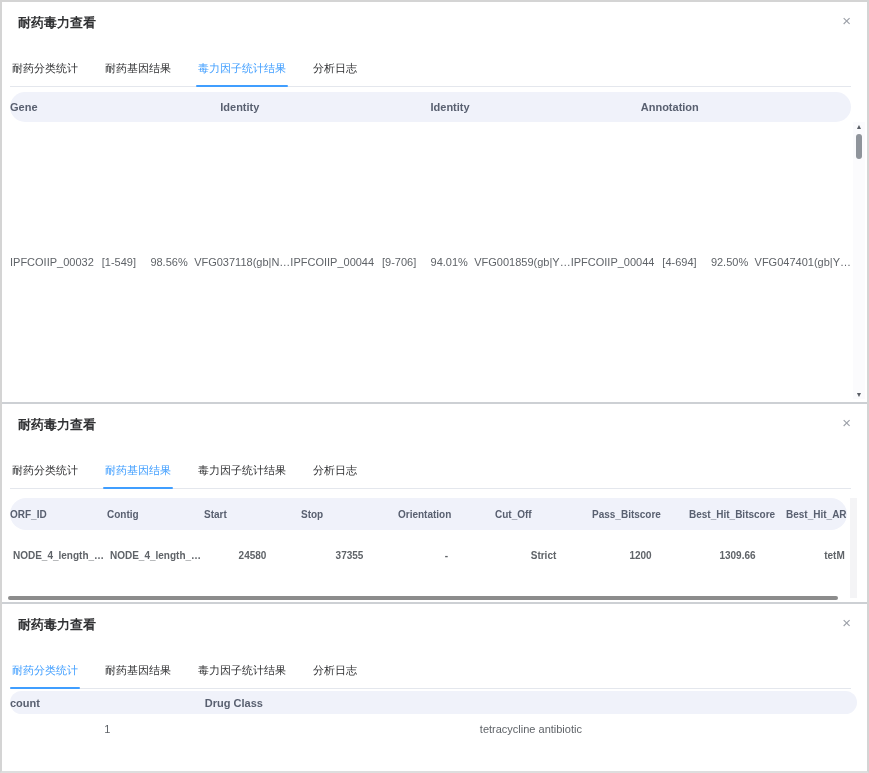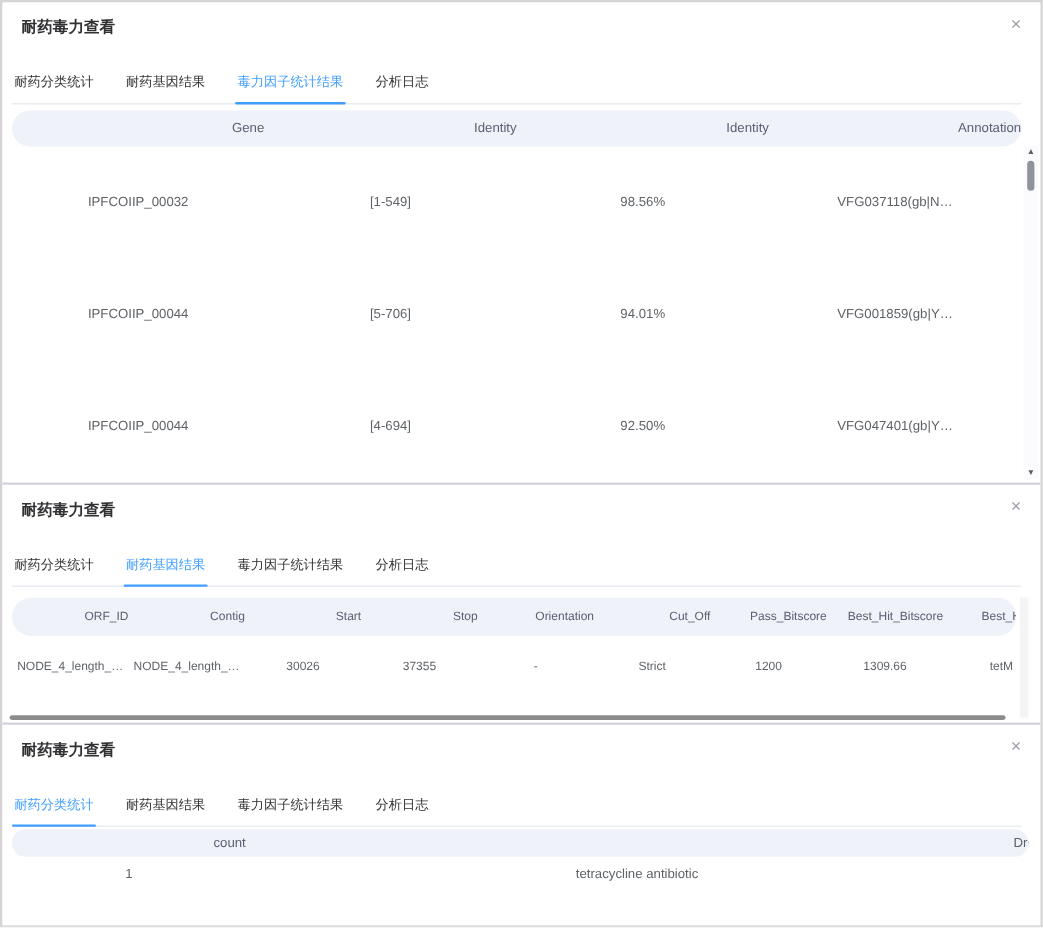--- a/index.html
+++ b/index.html
@@ -21,54 +21,54 @@
 
   .tabs { display:flex; gap:23px; margin:30px 16px 0 8px; border-bottom:1px solid #e4e7ed; }
   .tab { background:none; border:none; font-family:Liberation Sans, sans-serif; font-size:11px; color:#303133;
          padding:0 2px 10px; cursor:pointer; position:relative;text-align:center; }
   .tab.active { color:var(--accent,#409eff); }
   .tab.active::after { content:""; position:absolute; left:0; right:0; bottom:-1px;
          height:2px; background:var(--accent,#409eff); border-radius:1px; }
 
   .tablewrap { position:absolute; }
   .thead { display:flex; align-items:center; background:var(--header-bg,#f0f2fa); overflow:hidden; }
-  .th { text-align:right; font-weight:400; color:#596070; white-space:nowrap; flex:none; }
+  .th { text-align:left; font-weight:700; color:#596070; white-space:nowrap; flex:none; }
   .tbody { overflow:hidden; }
   .tr { display:flex; align-items:center; }
   .td { text-align:center; color:#5f6368; white-space:nowrap; flex:none; }
 
   
   .tw-0 { left:8px; right:16px; top:90px; height:310px; }
   .tw-0 .thead { height:30px; border-radius:15px; }
   .tw-0 .th, .tw-0 .td { flex:1; font-size:11px; }
-  .tw-0 .tbody { display:flex; flex-direction:column; height:280px; }
+  .tw-0 .tbody { display:flex; flex-direction:row; height:280px; }
   .tw-0 .tr { flex:1; }
 
   
   .vscroll { position:absolute; right:2px; top:120px; bottom:3px; width:12px;
              background:#fbfbfd; display:flex; flex-direction:column; align-items:center; }
   .vscroll .arrow { font-size:7px; color:#5a5f66; line-height:9px; flex:none; cursor:pointer; }
   .vscroll .arrow.down { position:absolute; bottom:0; }
   .vscroll .thumb { width:6px; height:25px; background:#8f949b; border-radius:3px;
                     margin-top:3px; flex:none; cursor:grab; }
 
   
   .tw-1 { left:8px; right:20px; top:94px; height:100px; overflow:hidden; }
   .tw-1 .thead { height:32px; border-radius:20px; }
   .tw-1 .th, .tw-1 .td { width:97px; }
   .tw-1 .th { font-size:10px; }
   .tw-1 .td { font-size:10px; }
-  .tw-1 .tr { height:50px; overflow:hidden; }
+  .tw-1 .tr { height:50px; overflow:hidden;font-weight:bold; }
   .vtrack { position:absolute; right:10px; top:94px; height:100px; width:7px; background:#f4f4f6; }
   .hscroll { position:absolute; left:6px; bottom:2px; width:830px; height:4px;
              background:#8c8c8c; border-radius:2px; cursor:grab; }
 
   
   .tw-2 { left:8px; right:10px; top:87px; }
-  .tw-2 .thead { height:23px; border-radius:13px;gap:42px; }
+  .tw-2 .thead { height:23px; border-radius:13px; }
   .tw-2 .th, .tw-2 .td { font-size:11px; }
   .tw-2 .th:nth-child(1), .tw-2 .td:nth-child(1) { width:23%; }
   .tw-2 .th:nth-child(2), .tw-2 .td:nth-child(2) { width:77%; }
   .tw-2 .tr { height:30px; }
 </style>
 </head>
 <body>
 
 <div class="app">
 
@@ -92,21 +92,21 @@
         </div>
       <div class="tbody">
           <div class="tr">
             <span class="td">IPFCOIIP_00032</span>
             <span class="td">[1-549]</span>
             <span class="td">98.56%</span>
             <span class="td">VFG037118(gb|N…</span>
           </div>
           <div class="tr">
             <span class="td">IPFCOIIP_00044</span>
-            <span class="td">[5-706]</span>
+            <span class="td">[9-706]</span>
             <span class="td">94.01%</span>
             <span class="td">VFG001859(gb|Y…</span>
           </div>
           <div class="tr">
             <span class="td">IPFCOIIP_00044</span>
             <span class="td">[4-694]</span>
             <span class="td">92.50%</span>
             <span class="td">VFG047401(gb|Y…</span>
           </div>
         </div>
@@ -140,21 +140,21 @@
           <span class="th">Orientation</span>
           <span class="th">Cut_Off</span>
           <span class="th">Pass_Bitscore</span>
           <span class="th">Best_Hit_Bitscore</span>
           <span class="th">Best_Hit_ARO</span>
         </div>
       <div class="tbody">
           <div class="tr">
             <span class="td">NODE_4_length_…</span>
             <span class="td">NODE_4_length_…</span>
-            <span class="td">30026</span>
+            <span class="td">24580</span>
             <span class="td">37355</span>
             <span class="td">-</span>
             <span class="td">Strict</span>
             <span class="td">1200</span>
             <span class="td">1309.66</span>
             <span class="td">tetM</span>
           </div>
         </div>
     </div>
     <div class="vtrack"></div>

